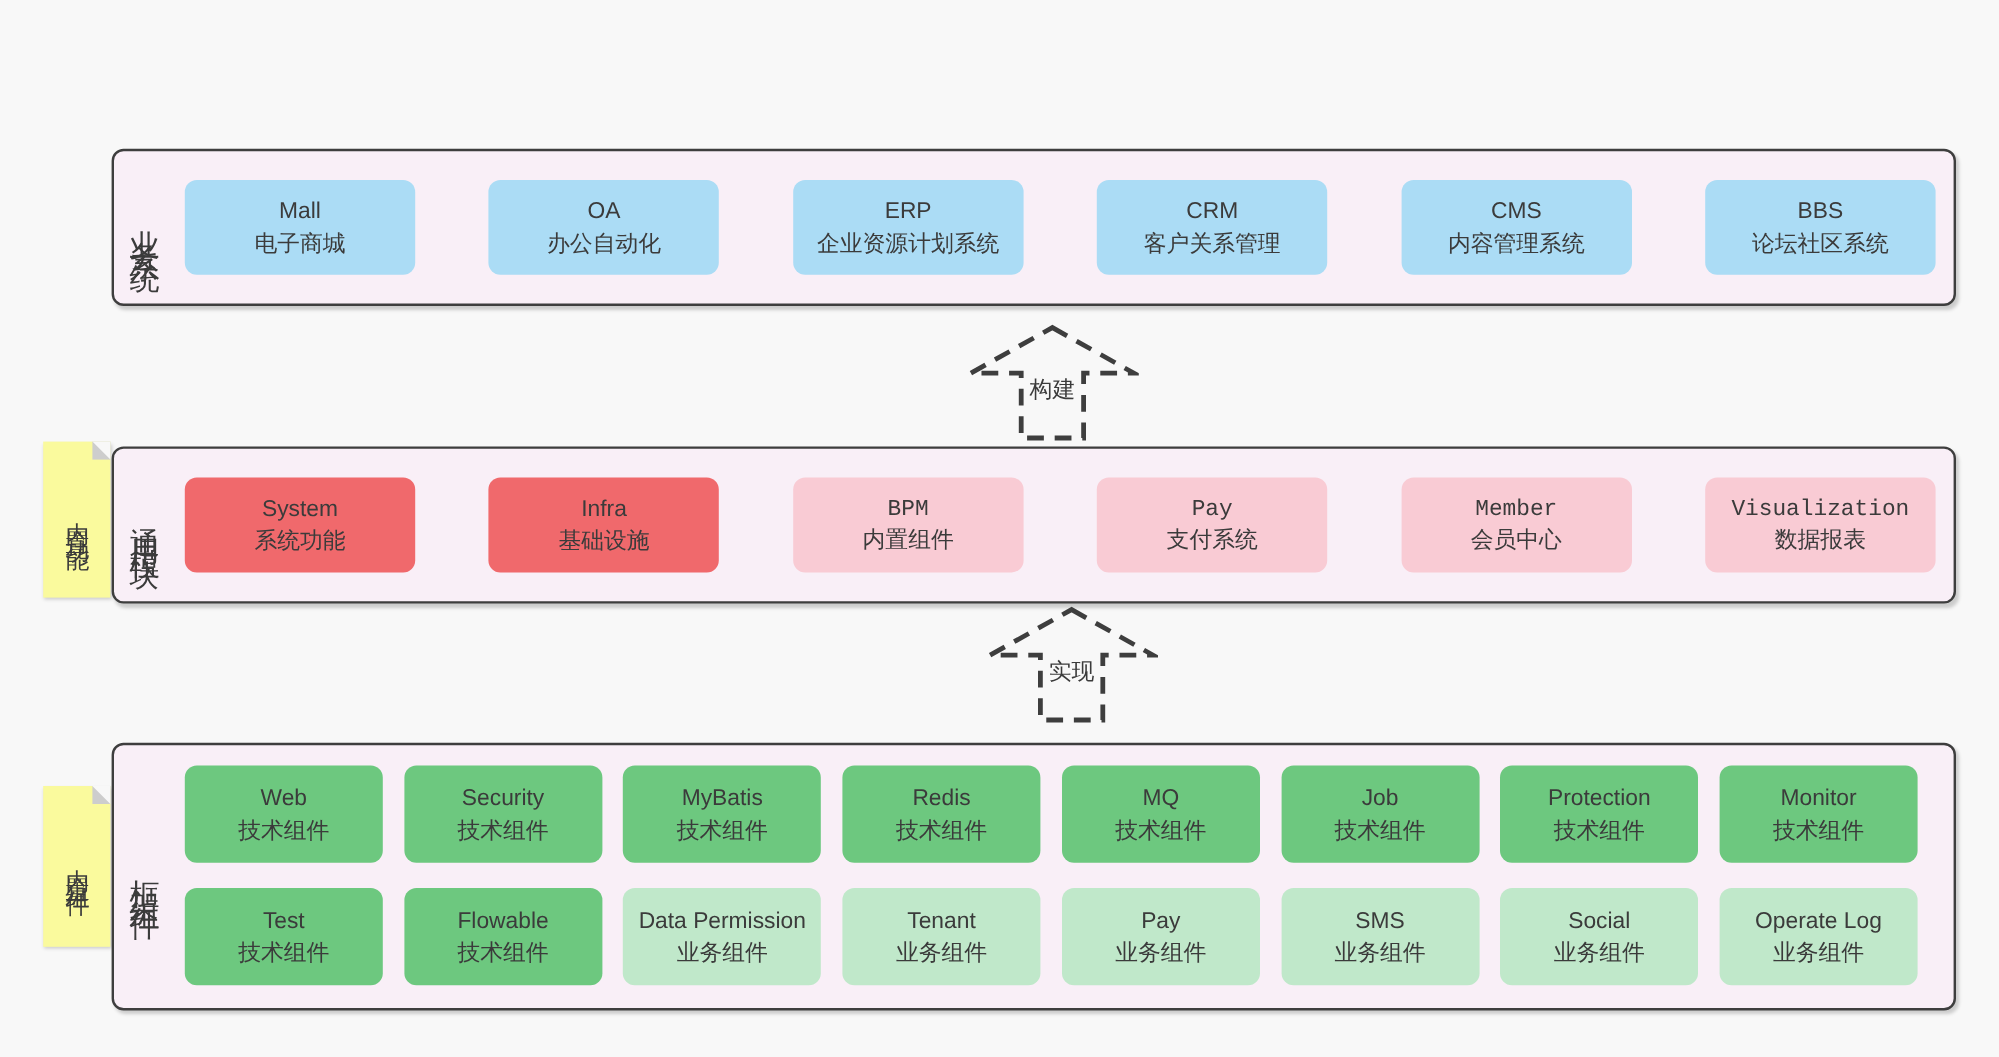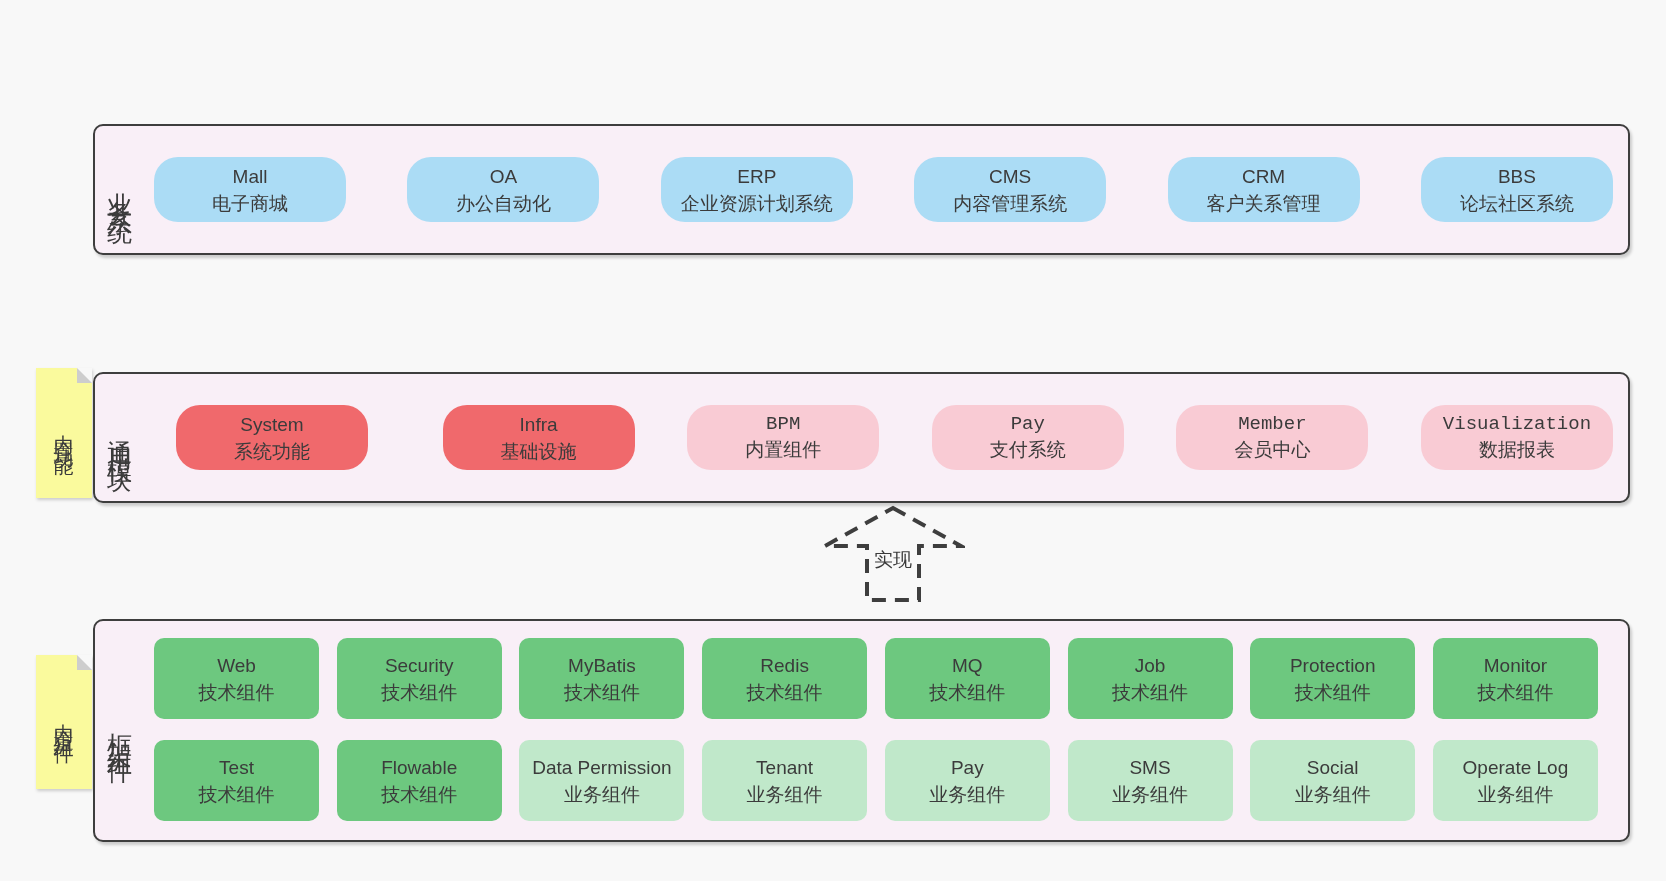--- a/index.html
+++ b/index.html
@@ -34,31 +34,31 @@
   
   .boxrow {
     position:absolute; left:59px; right:15px; top:0; bottom:0;
     display:flex; align-items:center; justify-content:space-between;
   }
   .box {
     box-sizing:border-box; border-radius:10px;
     display:flex; flex-direction:column; align-items:center; justify-content:center;
     text-align:center;
   }
-  .row-6 .box { width:192px; height:65px;border-radius:24px; }
+  .row-6 .box { width:192px; height:79px; }
   .grid {
     position:absolute; left:59px; right:30px; top:17px; bottom:19px;
     display:flex; flex-direction:column; justify-content:space-between;
   }
   .grid .row { display:flex; justify-content:space-between; }
   .grid .box { width:165px; height:81px; }
   .t,.s { font-size:19px; line-height:27px; }
 
   .v-blue        { background:var(--blue,#abdcf5); }
-  .v-red         { background:var(--red,#f0696c);margin-left:22px; }
+  .v-red         { background:var(--red,#f0696c); }
   .v-pink        { background:var(--pink,#f9cbd4);font-family:Liberation Mono, monospace; }
   .v-green       { background:var(--green,#6dc87f); }
   .v-green-light { background:var(--green_light,#c0e8ca); }
 
   
   .sticky {
     position:absolute; left:36px; width:56px;
     background:var(--sticky,#fafa9d);
     display:flex; align-items:center; justify-content:center;
     box-shadow:1px 2px 3px rgba(0,0,0,0.18);
@@ -114,34 +114,40 @@
       </div>
       <div class="box v-blue">
         <span class="t">OA</span>
         <span class="s">办公自动化</span>
       </div>
       <div class="box v-blue">
         <span class="t">ERP</span>
         <span class="s">企业资源计划系统</span>
       </div>
       <div class="box v-blue">
+        <span class="t">CRM</span>
+        <span class="s">客户关系管理</span>
+      </div>
+      <div class="box v-blue">
         <span class="t">CMS</span>
         <span class="s">内容管理系统</span>
       </div>
       <div class="box v-blue">
-        <span class="t">CRM</span>
-        <span class="s">客户关系管理</span>
-      </div>
-      <div class="box v-blue">
         <span class="t">BBS</span>
         <span class="s">论坛社区系统</span>
       </div>
     </div>
   </section>
 
+  <div class="arrow" id="arrow-build">
+    <svg viewBox="0 0 144 100">
+      <polygon points="72,4 140,42 98,42 98,96 46,96 46,42 4,42"></polygon>
+    </svg>
+    <span class="lbl">构建</span>
+  </div>
 
   <section class="panel" id="panel-modules">
     <div class="vlabel">通用模块</div>
     <div class="boxrow row-6">
       <div class="box v-red">
         <span class="t">System</span>
         <span class="s">系统功能</span>
       </div>
       <div class="box v-red">
         <span class="t">Infra</span>

